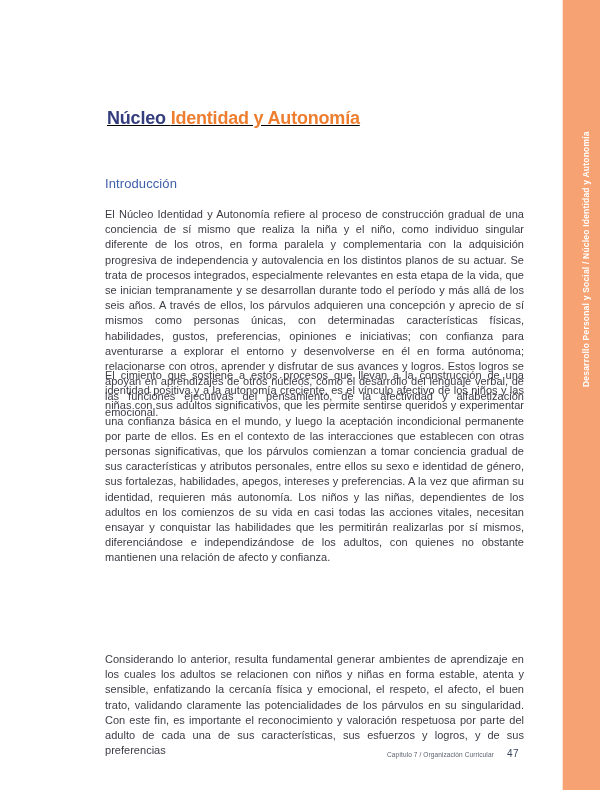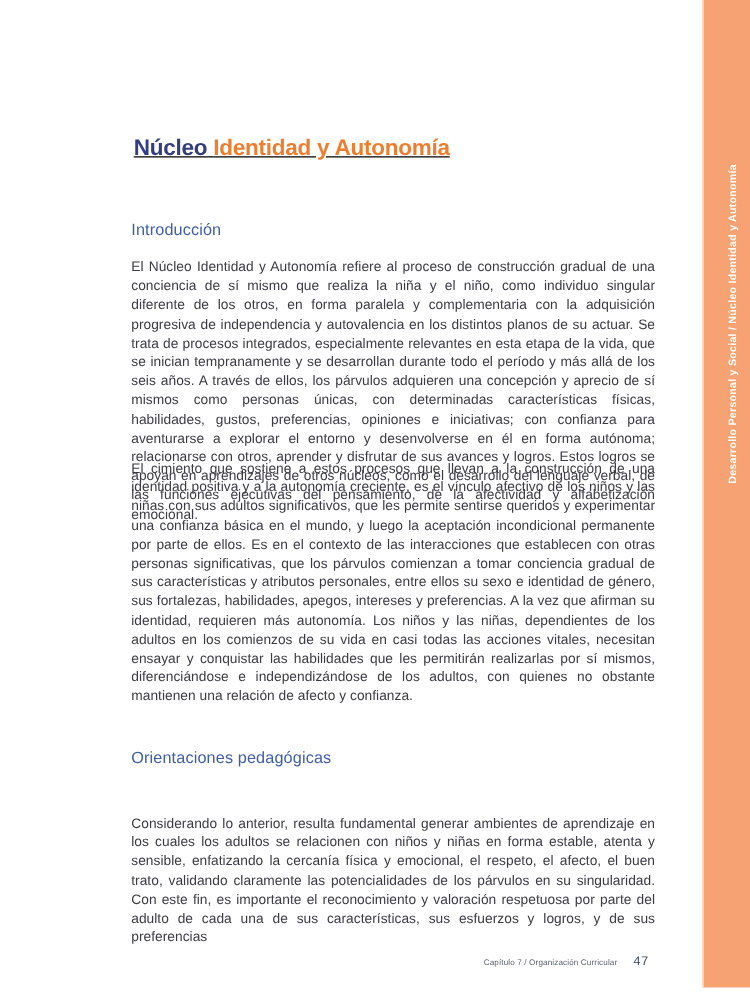--- a/index.html
+++ b/index.html
@@ -84,21 +84,20 @@
   
   .footer {
     position: absolute;
     left: 105px;
     top: 748px;
     width: 414px;
     display: flex;
     justify-content: flex-end;
     align-items: baseline;
     gap: 13px;
-    margin-top: 16px;
   }
   .footer-chapter {
     font-size: 6.5px;
     color: #5B626D;
     letter-spacing: 0.1px;
   }
   .footer-page-number {
     font-size: 10px;
     color: #39445C;
     letter-spacing: 0.5px;
@@ -113,21 +112,20 @@
   <span class="chapter-bar-label">Desarrollo Personal y Social / Núcleo Identidad y Autonomía</span>
 
   <h1 class="title"><span class="navy">Núcleo </span><span class="accent">Identidad y Autonomía</span></h1>
 
   <h2 class="section-heading heading-introduccion">Introducción</h2>
 
   <p class="body-par par-1">El Núcleo Identidad y Autonomía refiere al proceso de construcción gradual de una conciencia de sí mismo que realiza la niña y el niño, como individuo singular diferente de los otros, en forma paralela y complementaria con la adquisición progresiva de independencia y autovalencia en los distintos planos de su actuar. Se trata de procesos integrados, especialmente relevantes en esta etapa de la vida, que se inician tempranamente y se desarrollan durante todo el período y más allá de los seis años. A través de ellos, los párvulos adquieren una concepción y aprecio de sí mismos como personas únicas, con determinadas características físicas, habilidades, gustos, preferencias, opiniones e iniciativas; con confianza para aventurarse a explorar el entorno y desenvolverse en él en forma autónoma; relacionarse con otros, aprender y disfrutar de sus avances y logros. Estos logros se apoyan en aprendizajes de otros núcleos, como el desarrollo del lenguaje verbal, de las funciones ejecutivas del pensamiento, de la afectividad y alfabetización emocional.</p>
 
   <p class="body-par par-2">El cimiento que sostiene a estos procesos que llevan a la construcción de una identidad positiva y a la autonomía creciente, es el vínculo afectivo de los niños y las niñas con sus adultos significativos, que les permite sentirse queridos y experimentar una confianza básica en el mundo, y luego la aceptación incondicional permanente por parte de ellos. Es en el contexto de las interacciones que establecen con otras personas significativas, que los párvulos comienzan a tomar conciencia gradual de sus características y atributos personales, entre ellos su sexo e identidad de género, sus fortalezas, habilidades, apegos, intereses y preferencias. A la vez que afirman su identidad, requieren más autonomía. Los niños y las niñas, dependientes de los adultos en los comienzos de su vida en casi todas las acciones vitales, necesitan ensayar y conquistar las habilidades que les permitirán realizarlas por sí mismos, diferenciándose e independizándose de los adultos, con quienes no obstante mantienen una relación de afecto y confianza.</p>
 
-  <h2 class="section-heading heading-orientaciones">Orientaciones pedagógicas</h2>
 
   <p class="body-par par-3">Considerando lo anterior, resulta fundamental generar ambientes de aprendizaje en los cuales los adultos se relacionen con niños y niñas en forma estable, atenta y sensible, enfatizando la cercanía física y emocional, el respeto, el afecto, el buen trato, validando claramente las potencialidades de los párvulos en su singularidad. Con este fin, es importante el reconocimiento y valoración respetuosa por parte del adulto de cada una de sus características, sus esfuerzos y logros, y de sus preferencias</p>
 
   <div class="footer">
     <span class="footer-chapter">Capítulo 7 / Organización Curricular</span>
     <span class="footer-page-number">47</span>
   </div>
 
 </div>
 

